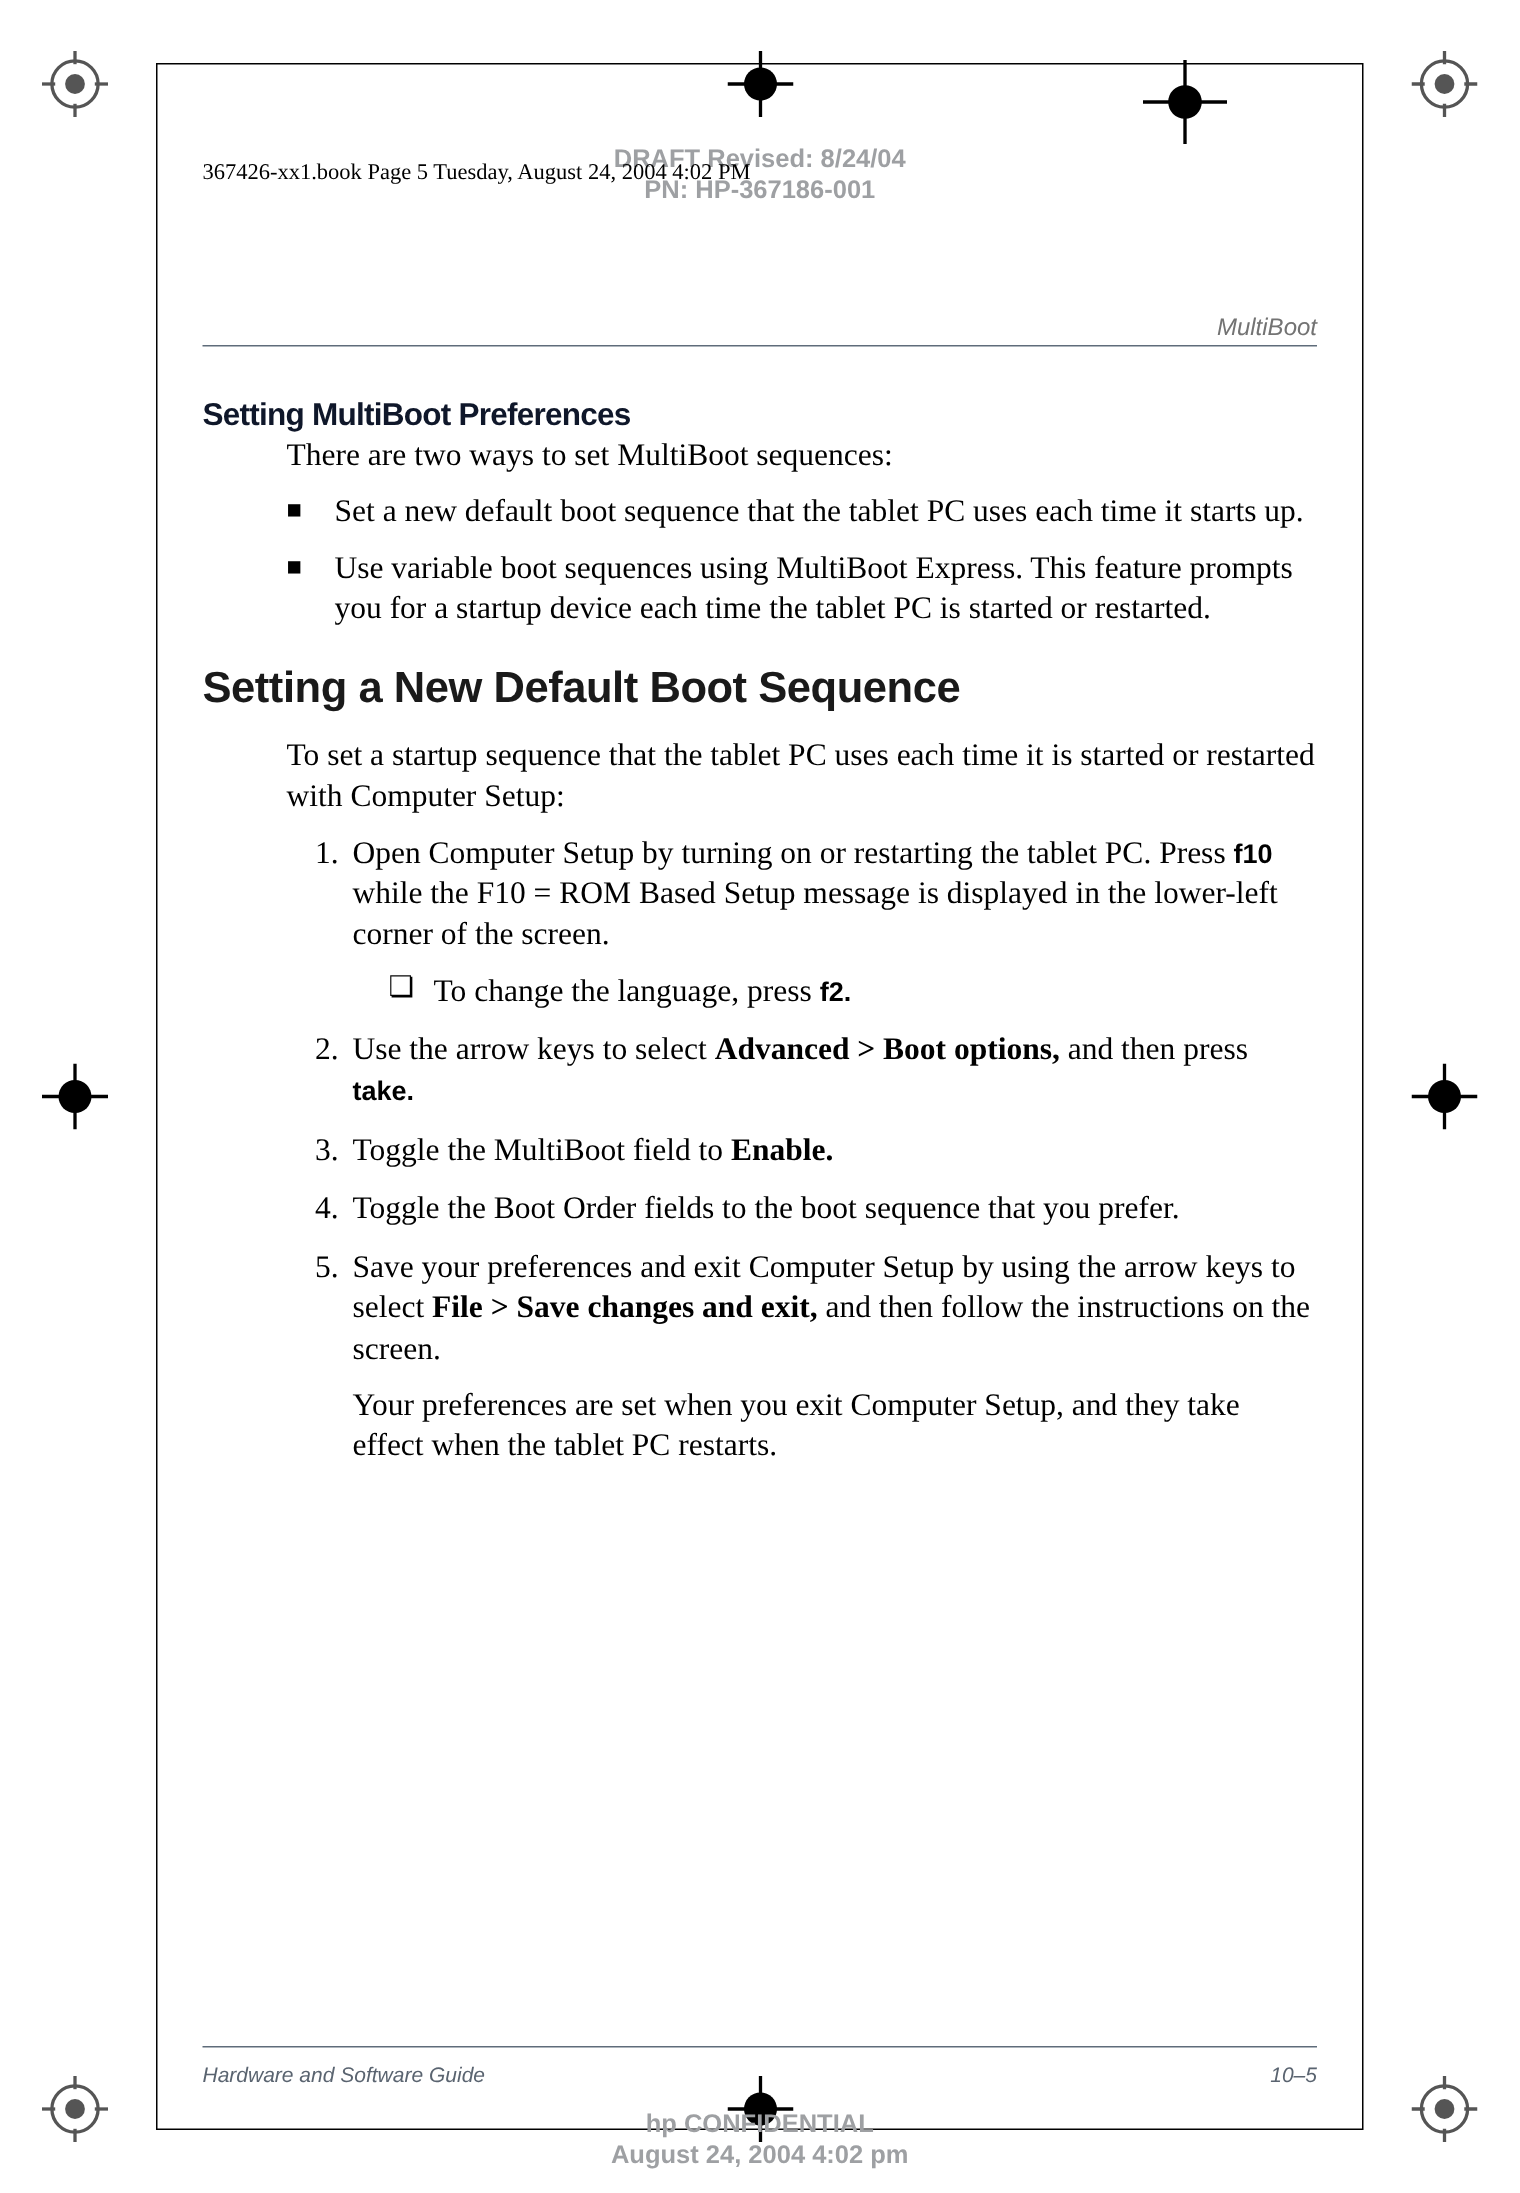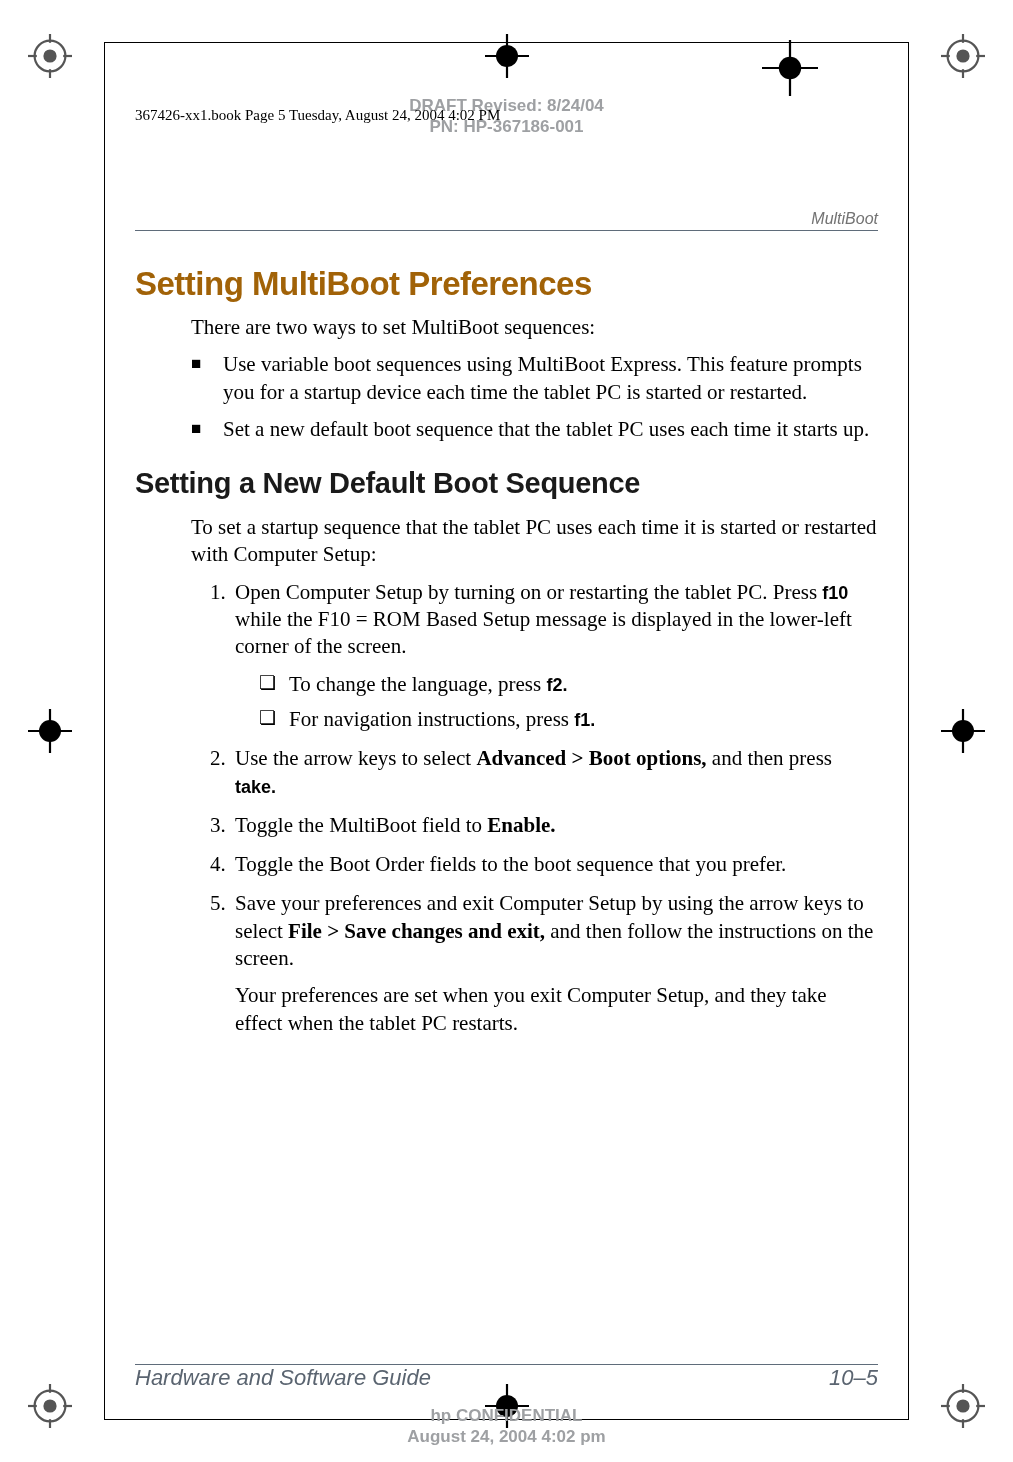--- a/index.html
+++ b/index.html
@@ -85,23 +85,23 @@
   .content {
     position: absolute;
     top: 170px;
     left: 30px;
     right: 30px;
   }
 
   h1.section {
     font-family: Arial, Helvetica, sans-serif;
     font-weight: 900;
-    font-size: 33px;
-    color: #a16207;
-    margin: 0 0 11px 0;
+    font-size: 21px;
+    color: #0f172a;
+    margin: 0 0 1px 0;
     letter-spacing: -0.5px;
   }
   h2.section {
     font-family: Arial, Helvetica, sans-serif;
     font-weight: 900;
     font-size: 29px;
     color: #1a1a1a;
     margin: 24px 0 14px 0;
     letter-spacing: -0.3px;
   }
@@ -183,21 +183,21 @@
   .footer-line {
     position: absolute;
     bottom: 80px;
     left: 30px;
     right: 30px;
     display: flex;
     justify-content: space-between;
     font-style: italic;
     color: #5a6470;
     font-family: Arial, Helvetica, sans-serif;
-    font-size: 22px;
+    font-size: 14px;
     text-align: right;
   }
   .confidential {
     position: absolute;
     bottom: 24px;
     left: 0;
     right: 0;
     text-align: center;
     font-family: Arial, Helvetica, sans-serif;
     font-size: 17px;
@@ -310,39 +310,36 @@
     </div>
 
     <div class="content">
 
       <h1 class="section">Setting MultiBoot Preferences</h1>
 
       <div class="body-indent">
         <p>There are two ways to set MultiBoot sequences:</p>
 
         <ul class="square">
+          <li>Set a new default boot sequence that the tablet PC uses each time it starts up.</li>
           <li>Use variable boot sequences using MultiBoot Express. This feature prompts you for a startup device each time the tablet PC is started or restarted.</li>
-          <li>Set a new default boot sequence that the tablet PC uses each time it starts up.</li>
         </ul>
       </div>
 
       <h2 class="section">Setting a New Default Boot Sequence</h2>
 
       <div class="body-indent">
         <p>To set a startup sequence that the tablet PC uses each time it is started or restarted with Computer Setup:</p>
 
         <ol class="steps">
           <li>
             <span>Open Computer Setup by turning on or restarting the tablet PC. Press </span><span class="keycap">f10</span><span> while the F10 = ROM Based Setup message is displayed in the lower-left corner of the screen.</span>
             <ul class="checkbox">
               <li>
                 <span>To change the language, press </span><span class="keycap">f2.</span>
-              </li>
-              <li>
-                <span>For navigation instructions, press </span><span class="keycap">f1.</span>
               </li>
             </ul>
           </li>
           <li>
             <span>Use the arrow keys to select </span><span class="bold-serif">Advanced &gt; Boot options,</span><span> and then press </span><span class="keycap">take.</span>
           </li>
           <li>
             <span>Toggle the MultiBoot field to </span><span class="bold-serif">Enable.</span>
           </li>
           <li>Toggle the Boot Order fields to the boot sequence that you prefer.</li>

